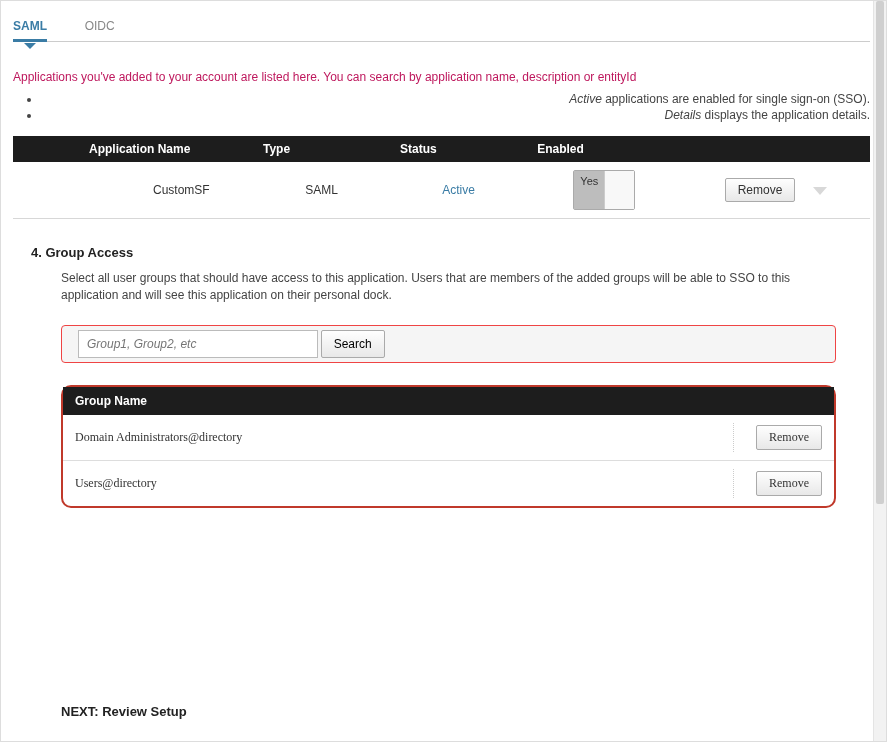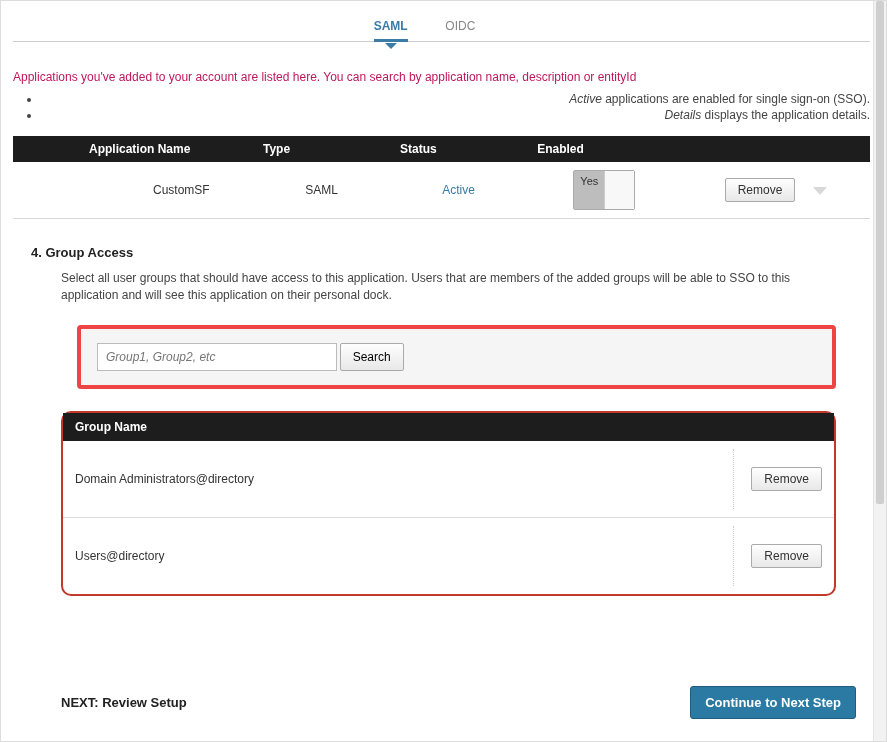--- a/index.html
+++ b/index.html
@@ -19,21 +19,20 @@
   h1.page-title {
     font-size: 21px;
     font-weight: normal;
     color: #333;
     margin-bottom: 10px;
   }
   .tabs {
     border-bottom: 1px solid #ccc;
     margin-bottom: 28px;
     position: relative;
-    text-align: center;
   }
   .tab {
     display: inline-block;
     padding: 6px 0 8px 0;
     margin-right: 34px;
     font-size: 12px;
     color: #888;
     cursor: pointer;
     position: relative;
   }
@@ -138,26 +137,25 @@
   .section-title {
     font-size: 13px;
     font-weight: bold;
     color: #222;
     margin: 18px 0 10px 18px;
   }
   .section-body { margin: 0 34px 0 48px; }
   .section-desc { font-size: 12px; color: #444; margin-bottom: 20px; line-height: 1.45; }
 
   .search-panel {
-    border: 4px solid #ef4444;
+    border: 1px solid #ef4444;
     border-radius: 4px;
     background: #f5f5f5;
-    padding: 14px 16px;
+    padding: 4px 16px;
     margin-bottom: 22px;
-    margin-left: 16px;
   }
   .search-input {
     width: 240px;
     height: 28px;
     padding: 4px 8px;
     border: 1px solid #bbb;
     font-size: 12px;
     font-style: italic;
     color: #999;
     vertical-align: middle;
@@ -184,24 +182,25 @@
     color: #fff;
     font-size: 12px;
     font-weight: bold;
     padding: 7px 12px;
   }
   .group-rows { }
   .group-row {
     display: flex;
     align-items: center;
     justify-content: space-between;
-    padding: 26px 12px;
+    padding: 10px 12px;
     border-top: 1px solid #ddd;
     font-size: 12px;
     position: relative;
+    font-family: Liberation Serif, serif;
   }
   .group-row:first-child { border-top: none; }
   .group-row .divider {
     position: absolute;
     right: 100px;
     top: 8px;
     bottom: 8px;
     border-left: 1px dotted #ccc;
   }
 
@@ -319,18 +318,17 @@
           <span class="divider"></span>
           <span class="btn">Remove</span>
         </div>
       </div>
     </div>
   </div>
 </div>
 
 <div class="footer">
   <span class="footer-label">NEXT: Review Setup</span>
-  <button class="btn-primary">Continue to Next Step</button>
 </div>
 
 <div class="scrollbar-track">
   <div class="scrollbar-thumb"></div>
 </div>
 
 </body></html>

